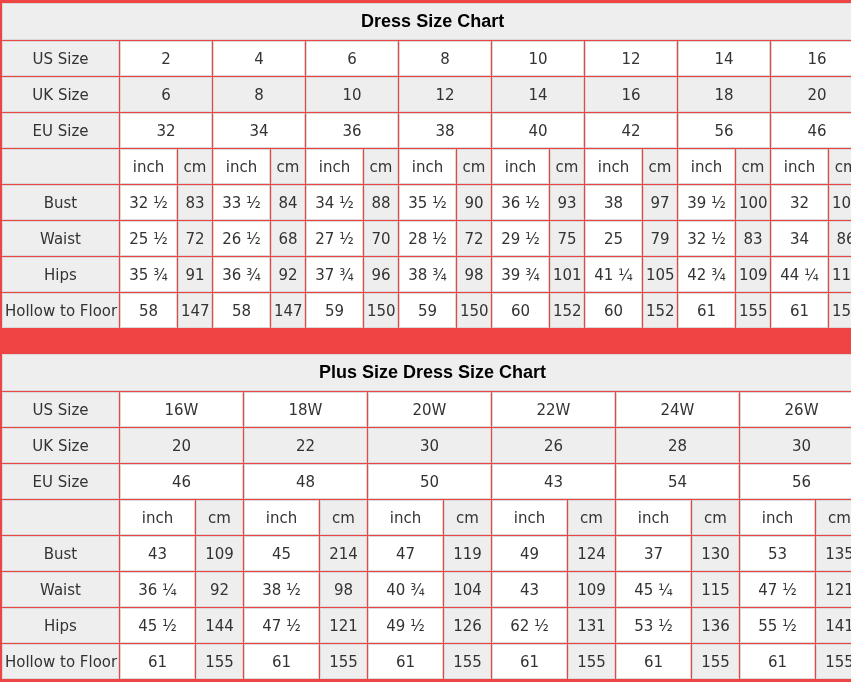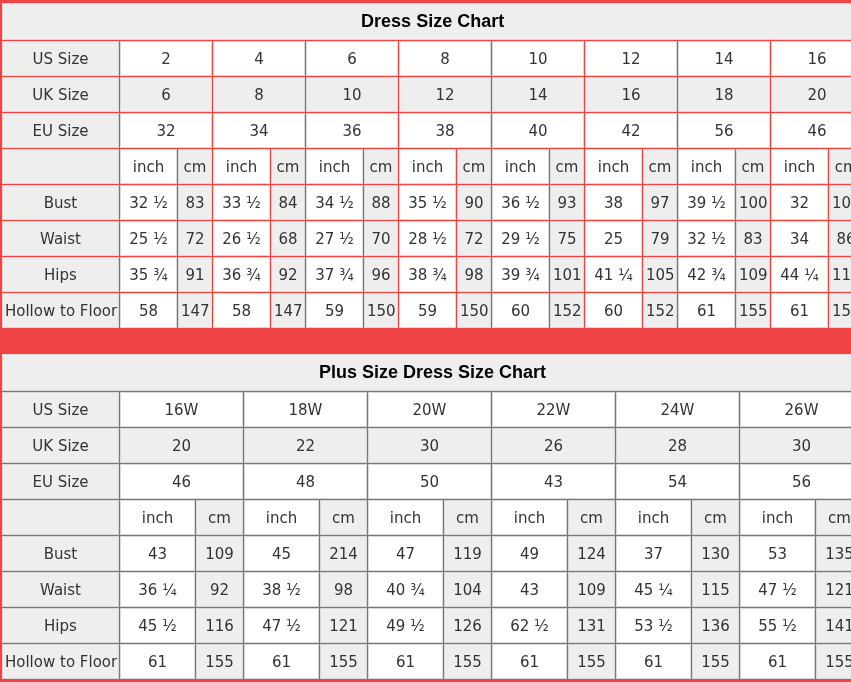--- a/index.html
+++ b/index.html
@@ -291,21 +291,21 @@
           <td class="white">43</td>
           <td class="shaded">109</td>
           <td class="white">45 ¼</td>
           <td class="shaded">115</td>
           <td class="white">47 ½</td>
           <td class="shaded">121</td>
         </tr>
         <tr>
           <td class="shaded">Hips</td>
           <td class="white">45 ½</td>
-          <td class="shaded">116</td>
+          <td class="shaded">144</td>
           <td class="white">47 ½</td>
           <td class="shaded">121</td>
           <td class="white">49 ½</td>
           <td class="shaded">126</td>
           <td class="white">62 ½</td>
           <td class="shaded">131</td>
           <td class="white">53 ½</td>
           <td class="shaded">136</td>
           <td class="white">55 ½</td>
           <td class="shaded">141</td>

